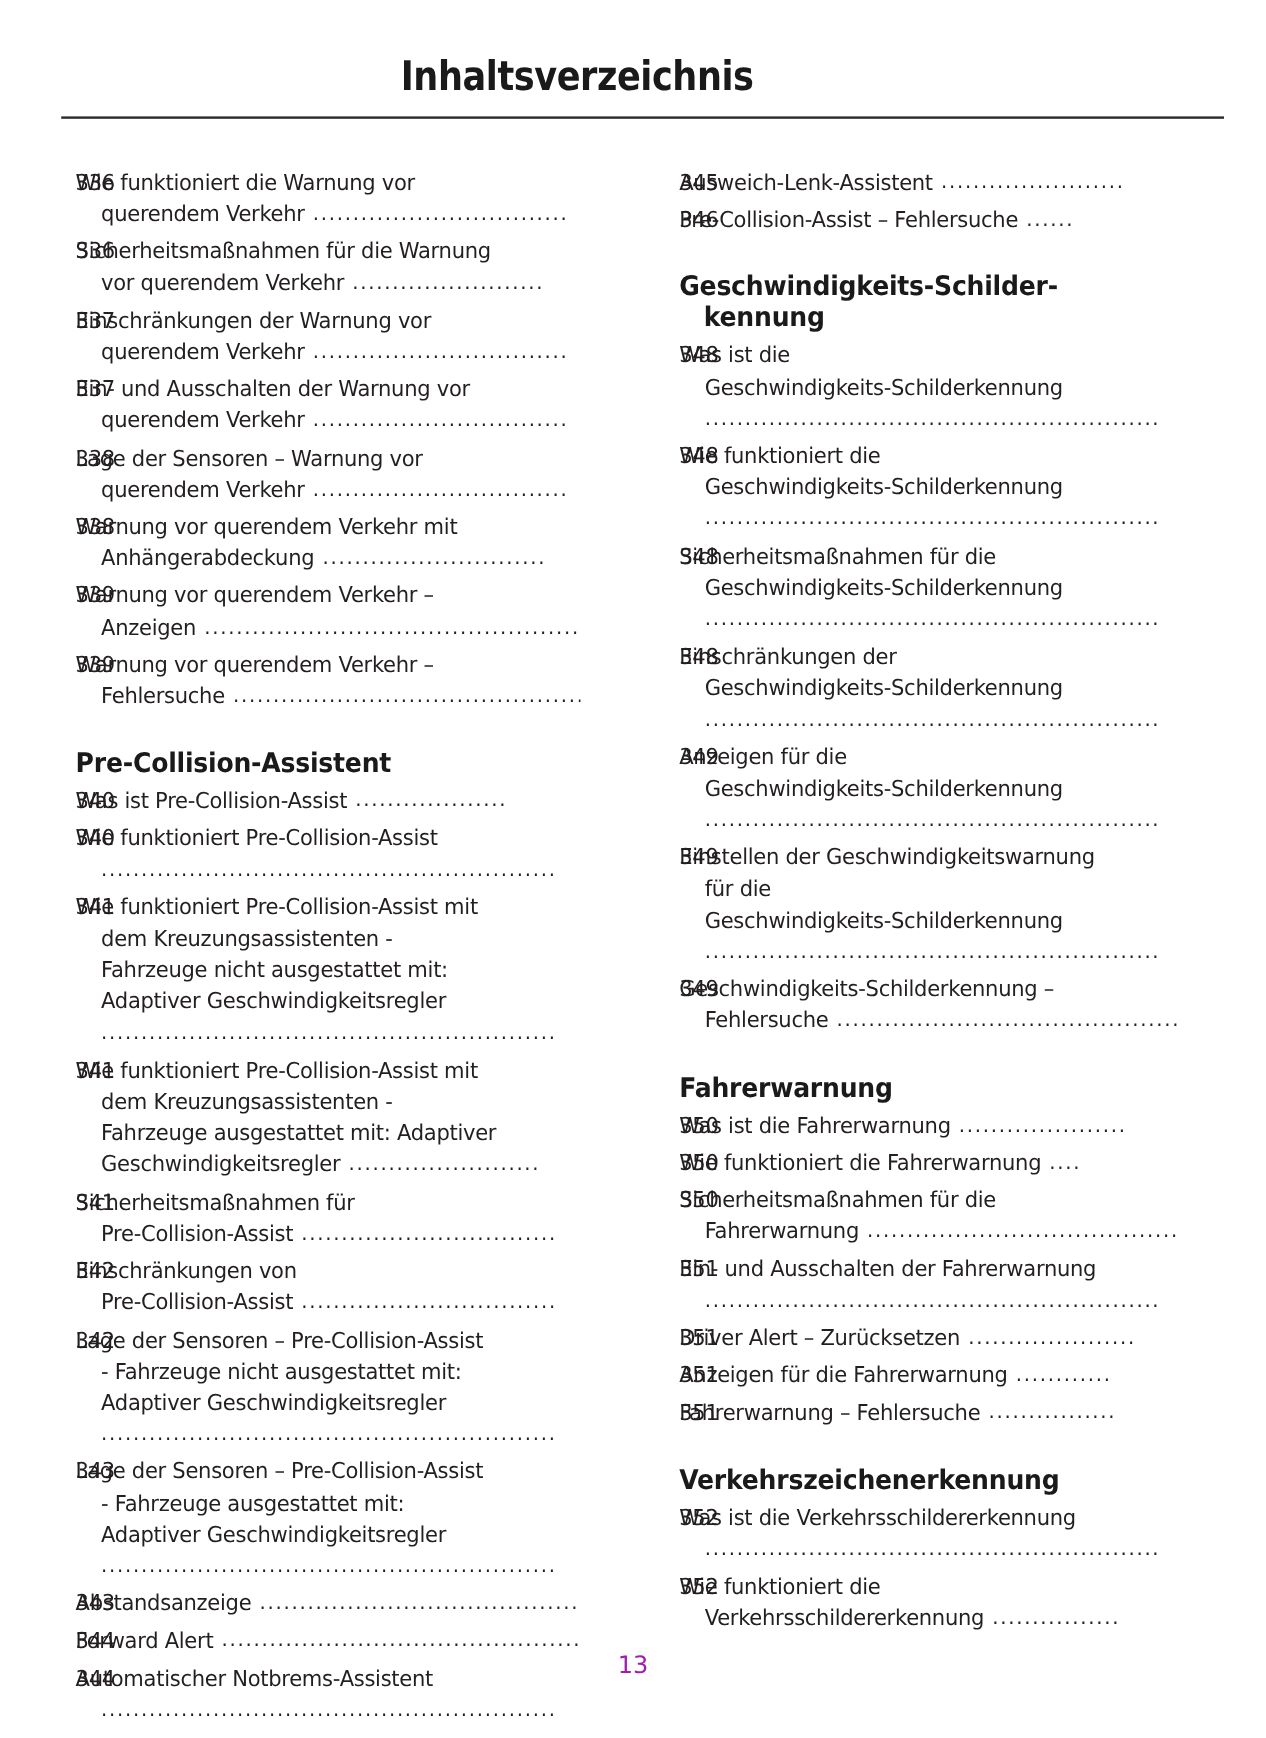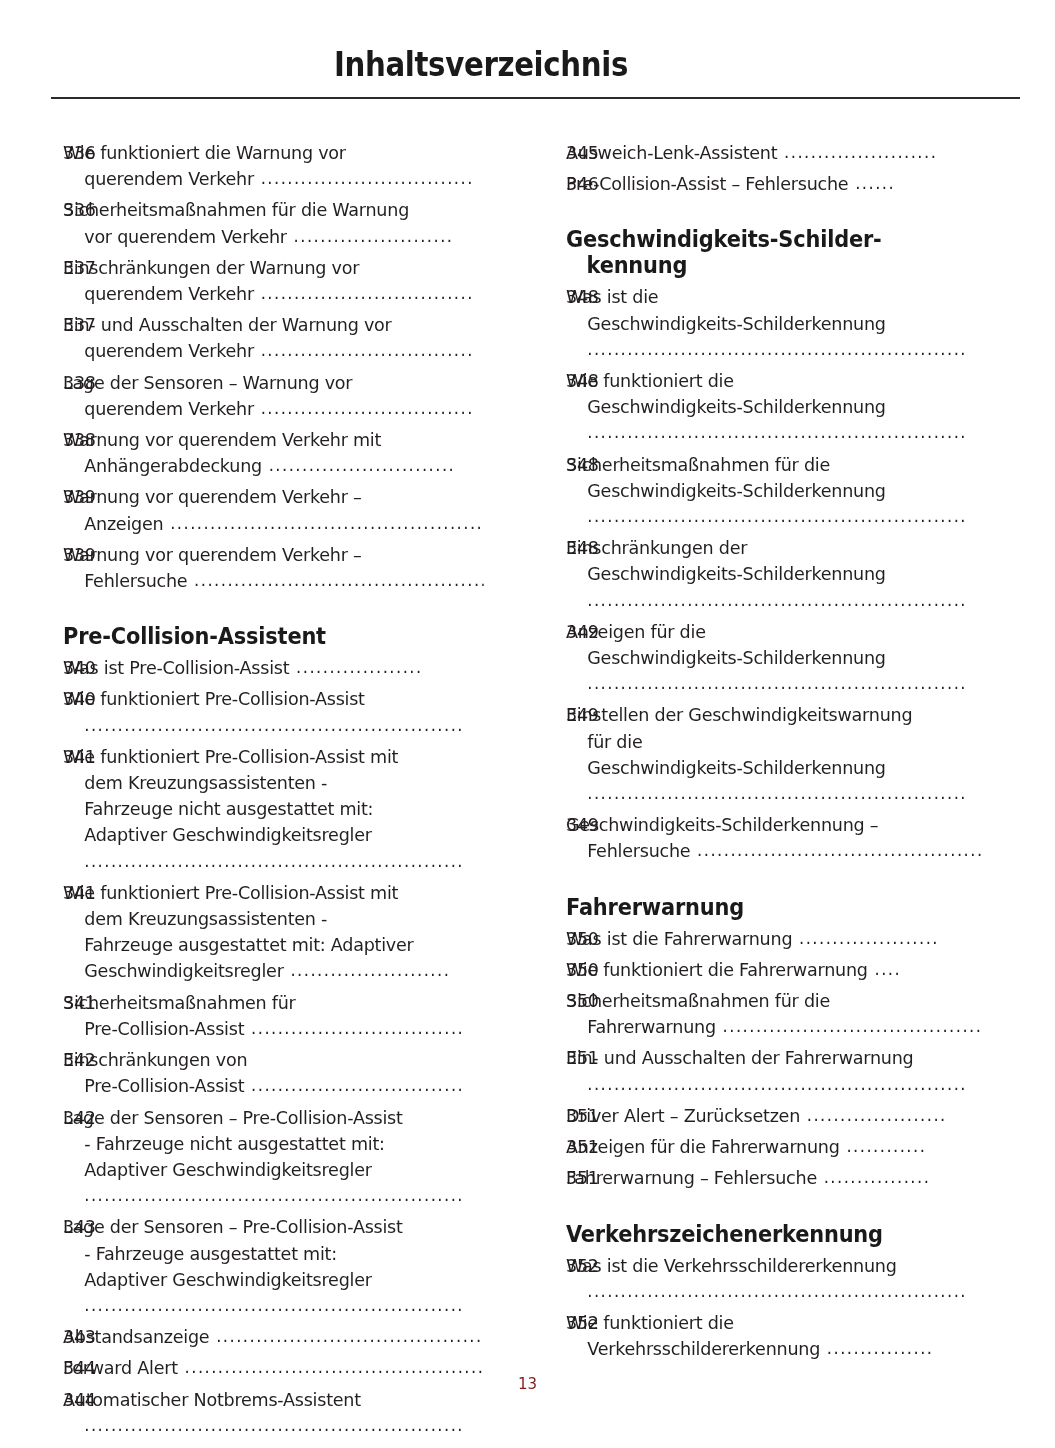--- a/index.html
+++ b/index.html
@@ -160,22 +160,22 @@
   
   .page-footer {
     position: absolute;
     left: 0;
     top: 1375px;
     width: 1055px;
     text-align: center;
   }
   .page-footer .folio {
     font-family: "DejaVu Sans", sans-serif;
-    font-size: 15px;
-    color: #7f1d1d;
+    font-size: 20px;
+    color: #a21caf;
   }
 </style>
 </head>
 <body>
 
 <div class="page">
 
   <div class="page-header">
     <div class="title">Inhaltsverzeichnis</div>
   </div>

